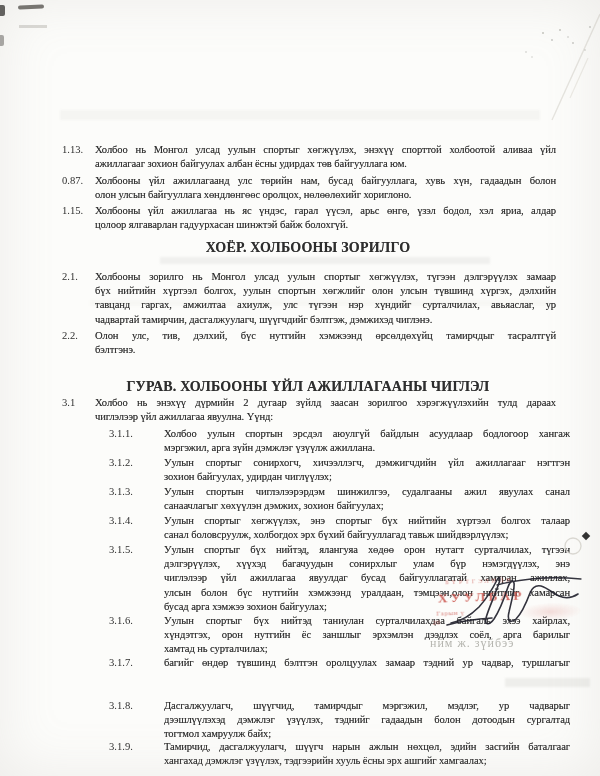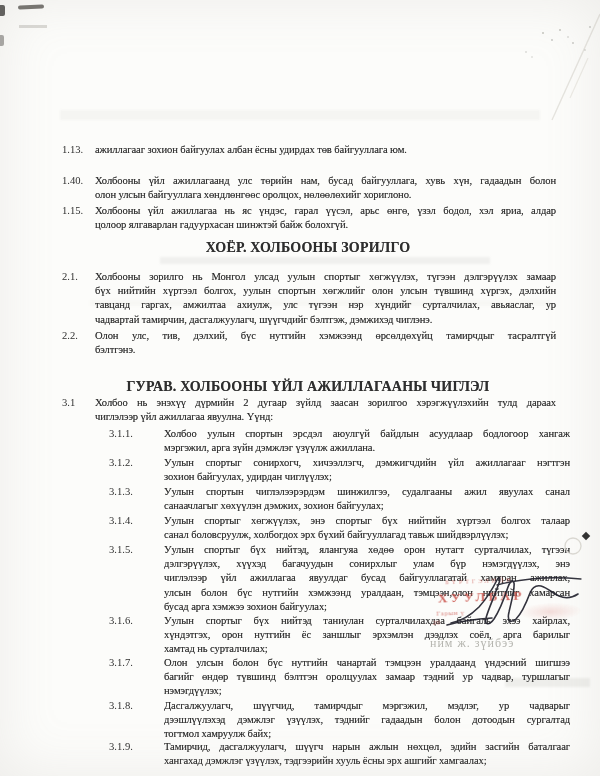--- a/index.html
+++ b/index.html
@@ -72,24 +72,25 @@
   <div class="artifact streak streak4"></div>
 
   <div class="artifact edge-mark-1"></div>
   <div class="artifact edge-mark-2"></div>
   <div class="artifact tl-bar"></div>
   <div class="artifact tl-smudge"></div>
 
   <div>
       <div class="item lvl1" style="top: 143px;">
         <span class="num">1.13.</span>
+        <div class="line jl">Холбоо нь Монгол улсад уулын спортыг хөгжүүлэх, энэхүү спорттой холбоотой аливаа үйл</div>
         <div class="line">ажиллагааг зохион байгуулах албан ёсны удирдах төв байгууллага юм.</div>
       </div>
       <div class="item lvl1" style="top: 174px;">
-        <span class="num">1.40.</span>
+        <span class="num">0.87.</span>
         <div class="line jl">Холбооны үйл ажиллагаанд улс төрийн нам, бусад байгууллага, хувь хүн, гадаадын болон</div>
         <div class="line">олон улсын байгууллага хөндлөнгөөс оролцох, нөлөөлөхийг хориглоно.</div>
       </div>
       <div class="item lvl1" style="top: 204px;">
         <span class="num">1.15.</span>
         <div class="line jl">Холбооны үйл ажиллагаа нь яс үндэс, гарал үүсэл, арьс өнгө, үзэл бодол, хэл яриа, алдар</div>
         <div class="line">цолоор ялгаварлан гадуурхасан шинжтэй байж болохгүй.</div>
       </div>
       <div class="heading" style="top: 241px;">ХОЁР. ХОЛБООНЫ ЗОРИЛГО</div>
       <div class="item lvl1" style="top: 270px;">
@@ -139,23 +140,21 @@
         <div class="line">бусад арга хэмжээ зохион байгуулах;</div>
       </div>
       <div class="item lvl2" style="top: 614px;">
         <span class="num">3.1.6.</span>
         <div class="line jl">Уулын спортыг бүх нийтэд таниулан сурталчилахдаа байгаль эхээ хайрлах,</div>
         <div class="line jl">хүндэтгэх, орон нутгийн ёс заншлыг эрхэмлэн дээдлэх соёл, арга барилыг</div>
         <div class="line">хамтад нь сурталчилах;</div>
       </div>
       <div class="item lvl2" style="top: 656px;">
         <span class="num">3.1.7.</span>
-        <div class="line jl">Олон улсын болон бүс нутгийн чанартай тэмцээн уралдаанд үндэсний шигшээ</div>
         <div class="line jl">багийг өндөр түвшинд бэлтгэн оролцуулах замаар тэдний ур чадвар, туршлагыг</div>
-        <div class="line">нэмэгдүүлэх;</div>
       </div>
       <div class="item lvl2" style="top: 699px;">
         <span class="num">3.1.8.</span>
         <div class="line jl">Дасгалжуулагч, шүүгчид, тамирчдыг мэргэжил, мэдлэг, ур чадварыг</div>
         <div class="line jl">дээшлүүлэхэд дэмжлэг үзүүлэх, тэднийг гадаадын болон дотоодын сургалтад</div>
         <div class="line">тогтмол хамруулж байх;</div>
       </div>
       <div class="item lvl2" style="top: 740px;">
         <span class="num">3.1.9.</span>
         <div class="line jl">Тамирчид, дасгалжуулагч, шүүгч нарын ажлын нөхцөл, эдийн засгийн баталгааг</div>

